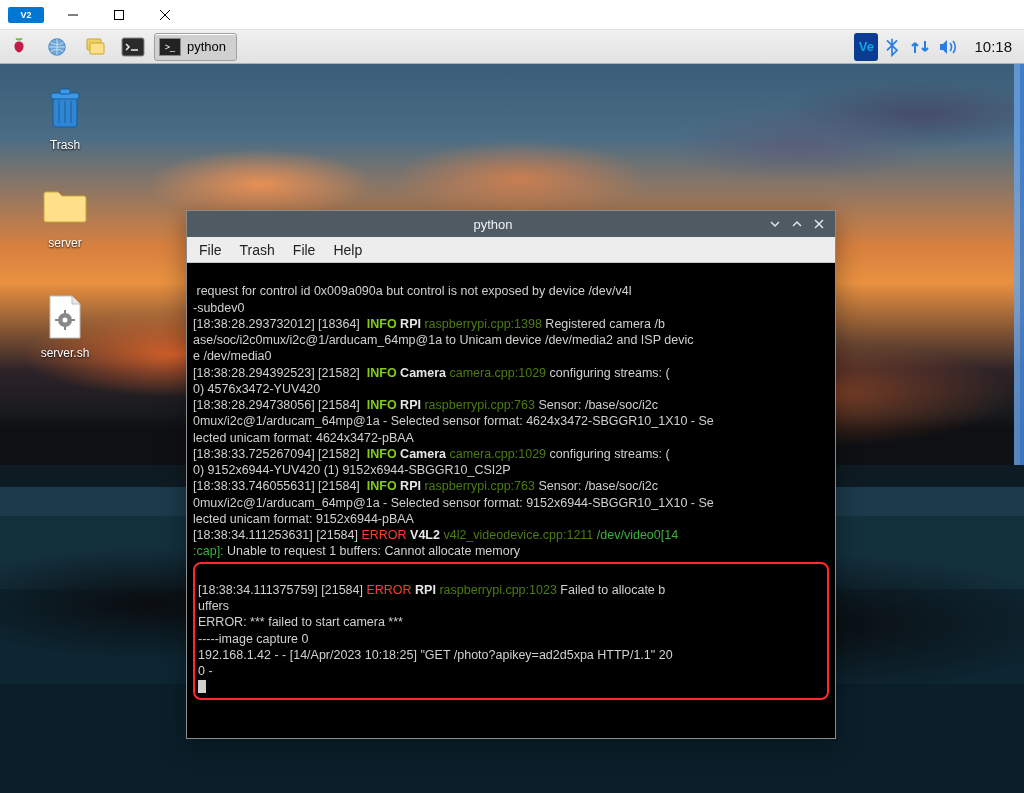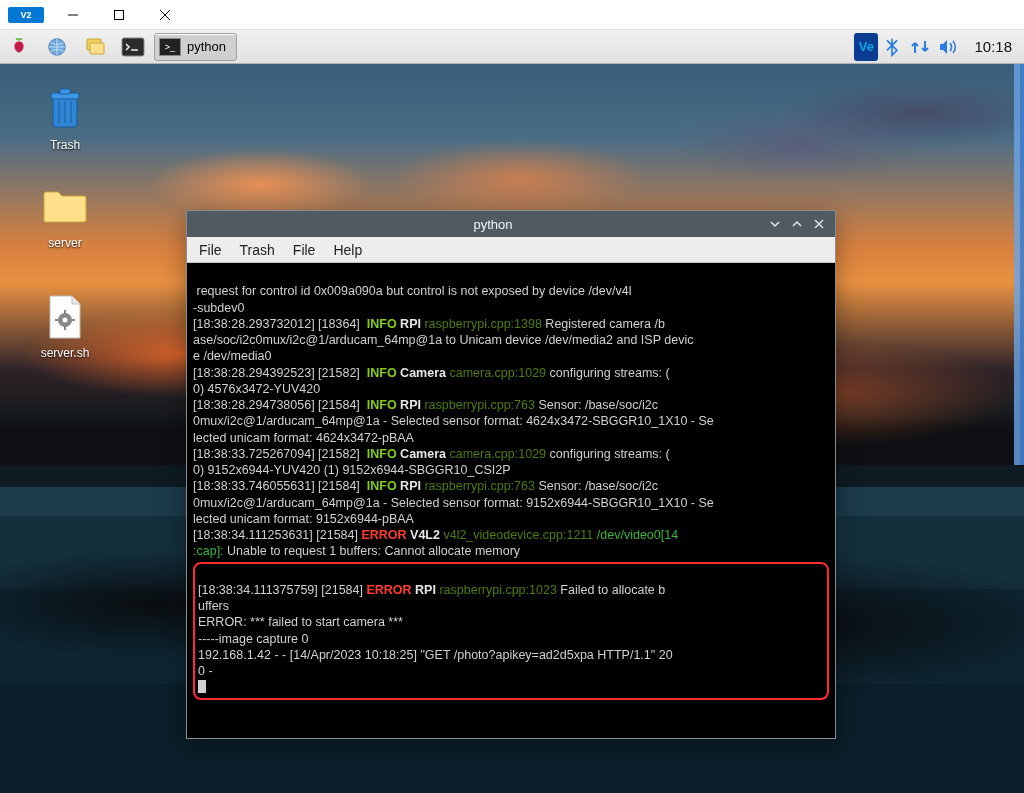--- a/index.html
+++ b/index.html
@@ -97,21 +97,21 @@
   .term-menubar { height:26px; background:#ededed; display:flex; align-items:center;
                   gap:18px; padding:0 12px; font-size:14px; color:#222; border-bottom:1px solid #c7c7c7;}
   .term-menubar span { cursor:pointer; }
   .term-body { background:#000; color:#d0d0d0;
                font-family: "DejaVu Sans Mono","Consolas",monospace;
                font-size:12.5px; line-height:1.30; padding:4px 6px 6px 6px;
                white-space:pre-wrap; word-break:break-all; }
   .g  { color:#84cc16; font-weight:bold; }  
   .w  { color:#e5e5e5; font-weight:bold; }  
   .p  { color:#4d7c0f; }                    
-  .r  { color:#ff3b30; font-weight:bold; }  
+  .r  { color:#ff3b30; font-weight:normal; }  
   .gr { color:#39b339; }                    
   .term-hl { border:2px solid #ff2a2a; border-radius:8px; margin-top:2px; padding:2px 3px; }
   .cursor-block { display:inline-block; width:8px; height:13px; background:#d0d0d0; vertical-align:-2px;}
   
   .right-edge { position:absolute; top:0; right:0; width:10px; height:100%;
                 background:#6aa4e6; opacity:.8; }
   .right-edge2{ position:absolute; top:0; right:0; width:4px; height:100%;
                 background:#2c6dbf; opacity:.6; }
 
   svg { display:block; }

